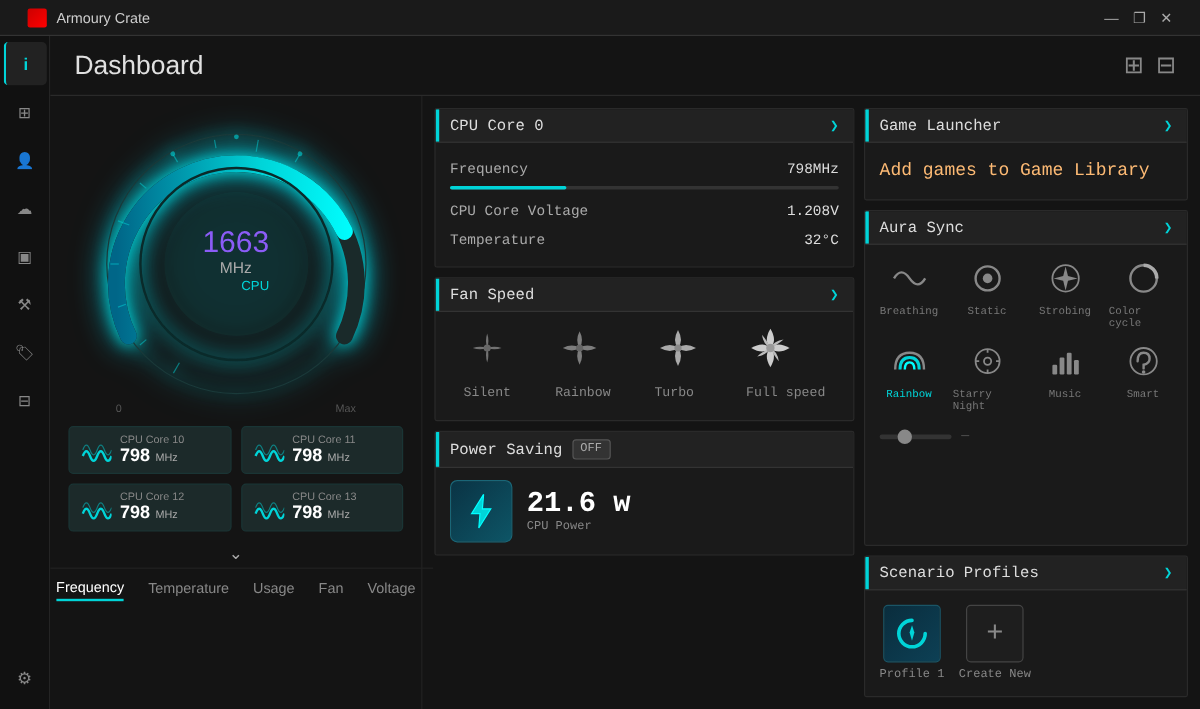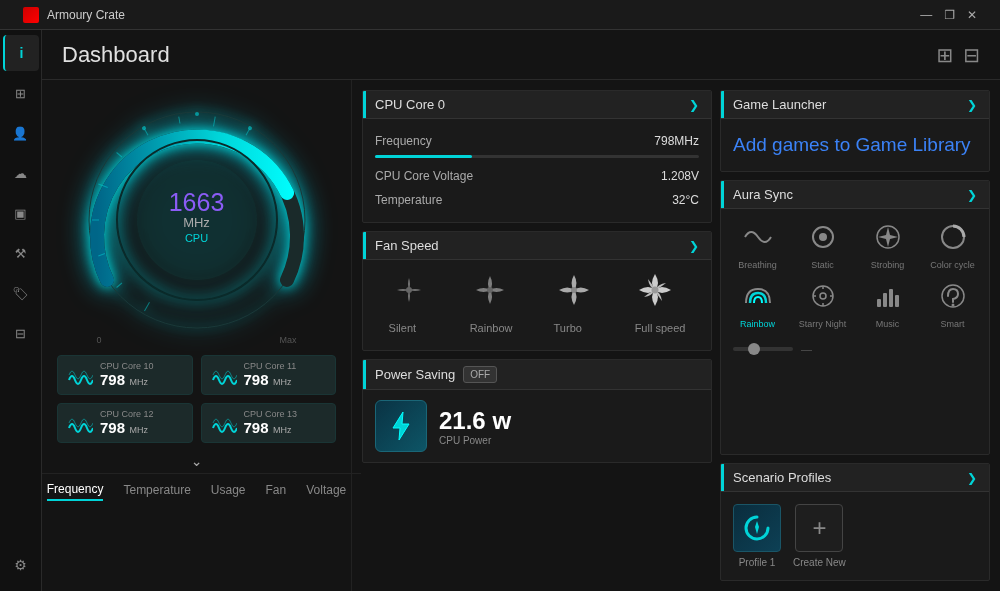--- a/index.html
+++ b/index.html
@@ -156,20 +156,21 @@
       line-height: 1;
     }
     .gauge-unit {
       font-size: 13px;
       color: #aaa;
     }
     .gauge-label {
       font-size: 11px;
       color: #00d4d8;
       margin-top: 2px;
+      text-align: right;
     }
 
     
     .core-grid {
       display: grid;
       grid-template-columns: 1fr 1fr;
       gap: 8px;
       padding: 10px 15px;
       width: 100%;
     }
@@ -225,20 +226,21 @@
       border-bottom: 2px solid #00d4d8;
     }
 
     
     .right-panel {
       flex: 1;
       display: flex;
       gap: 0;
       padding: 10px;
       overflow: hidden;
+      font-family: Liberation Mono, monospace;
     }
 
     
     .center-col {
       flex: 1;
       display: flex;
       flex-direction: column;
       gap: 8px;
       margin-right: 8px;
     }
@@ -368,22 +370,22 @@
       color: #fff;
     }
     .power-sub {
       font-size: 10px;
       color: #888;
     }
 
     
     .game-launcher-content {
       padding: 15px 12px;
-      color: #3b82f6;
-      font-size: 19px;
+      color: #fdba74;
+      font-size: 15px;
     }
 
     
     .aura-grid {
       display: grid;
       grid-template-columns: repeat(4, 1fr);
       gap: 8px;
       padding: 10px 8px;
     }
     .aura-item {

